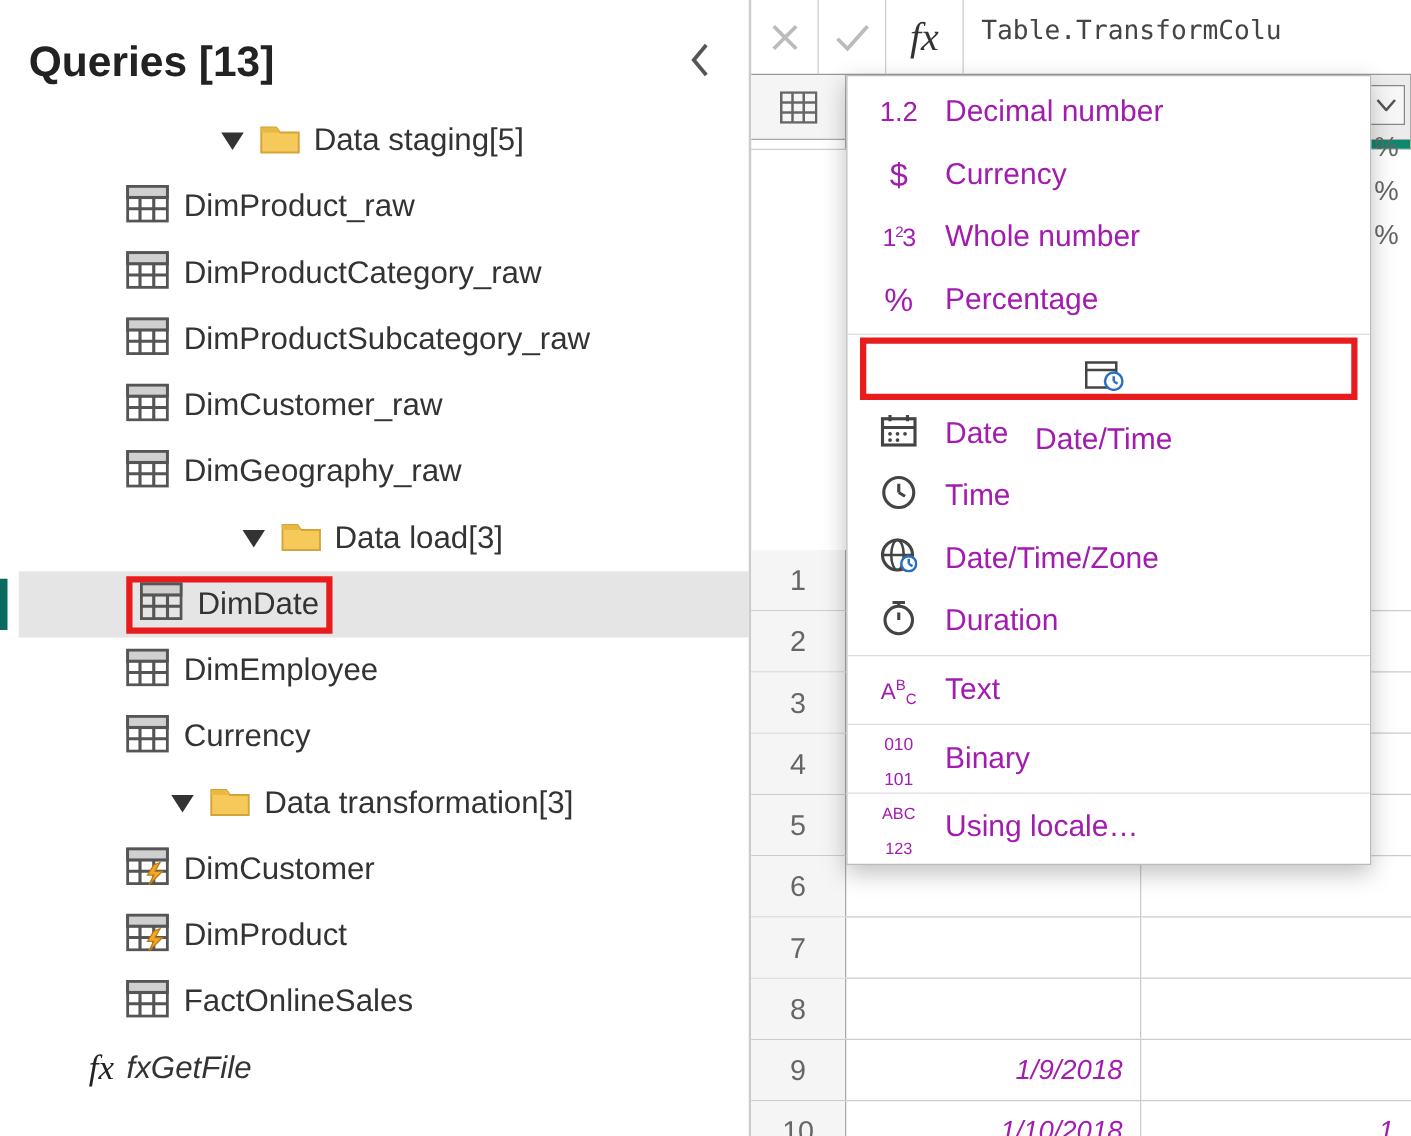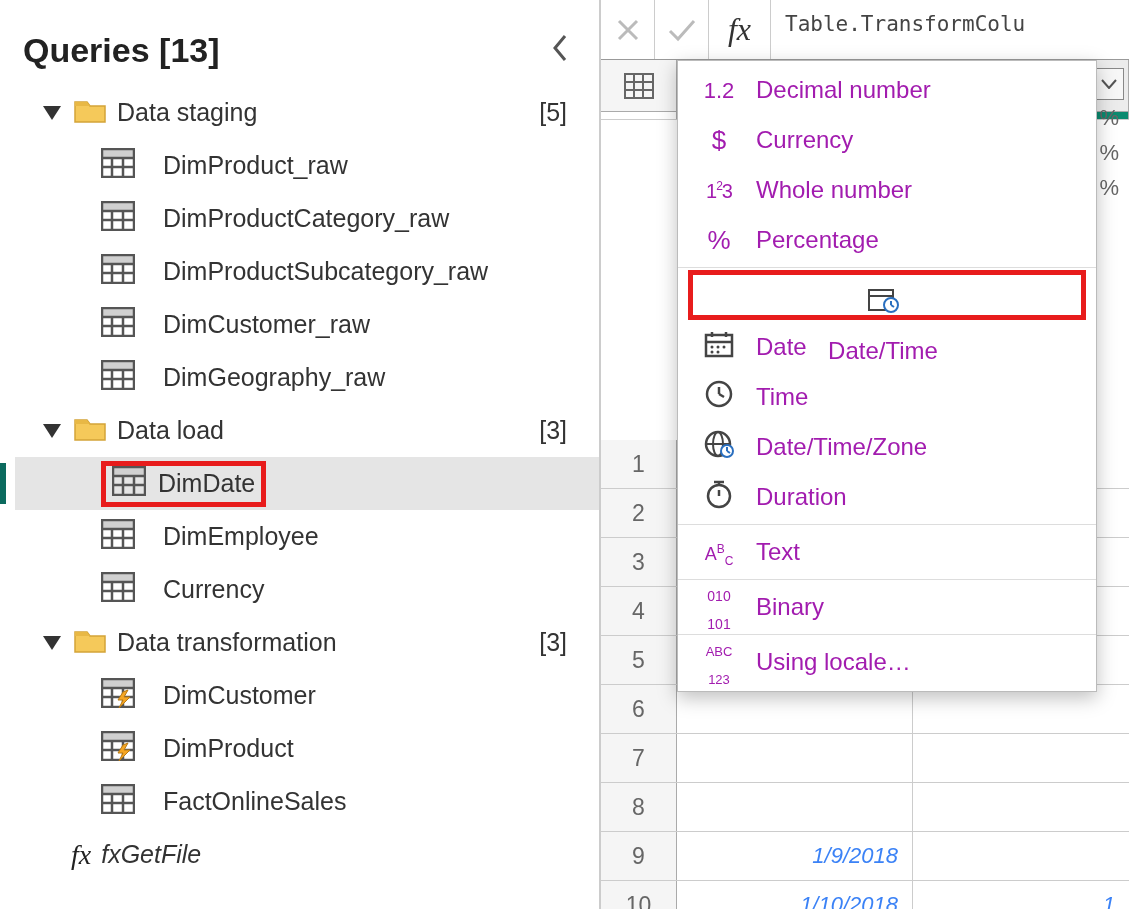--- a/index.html
+++ b/index.html
@@ -34,32 +34,32 @@
     color: #222;
   }
   .chevron-left svg { width: 20px; height: 28px; }
   .tree { padding-top: 6px; }
   .group-row, .query-row {
     display: flex;
     align-items: center;
     height: 53px;
     padding-left: 28px;
   }
-  .group-row { justify-content: space-between; padding-right: 32px; }
+  .group-row { justify-content: center; padding-right: 46px; }
   .group-left { display: flex; align-items: center; gap: 10px; }
   .triangle {
     width: 0; height: 0;
     border-left: 9px solid transparent;
     border-right: 9px solid transparent;
     border-top: 14px solid #333;
     margin-right: 2px;
   }
   .group-name { font-size: 25px; color: #333; }
   .group-count { font-size: 25px; color: #333; }
-  .query-row { padding-left: 86px; gap: 28px; }
+  .query-row { padding-left: 86px; gap: 12px; }
   .query-row.selected {
     background: #e5e5e5;
     position: relative;
   }
   .query-row.selected::before {
     content: "";
     position: absolute;
     left: -15px;
     top: 6px;
     bottom: 6px;
@@ -163,21 +163,21 @@
     font-size: 23px;
     color: #666;
     background: #f5f5f5;
   }
   .gr-cell {
     display: flex;
     align-items: center;
     padding: 0 14px;
     font-size: 22px;
     font-style: italic;
-    color: #3b82f6;
+    color: #a21caf;
     justify-content: flex-end;
   }
   .gr-cell.c1 { width: 236px; border-right: 1px solid #ccc; }
   .gr-cell.c2 { flex:1; }
 
   
   .type-menu {
     position: absolute;
     top: 60px;
     left: 76px;

